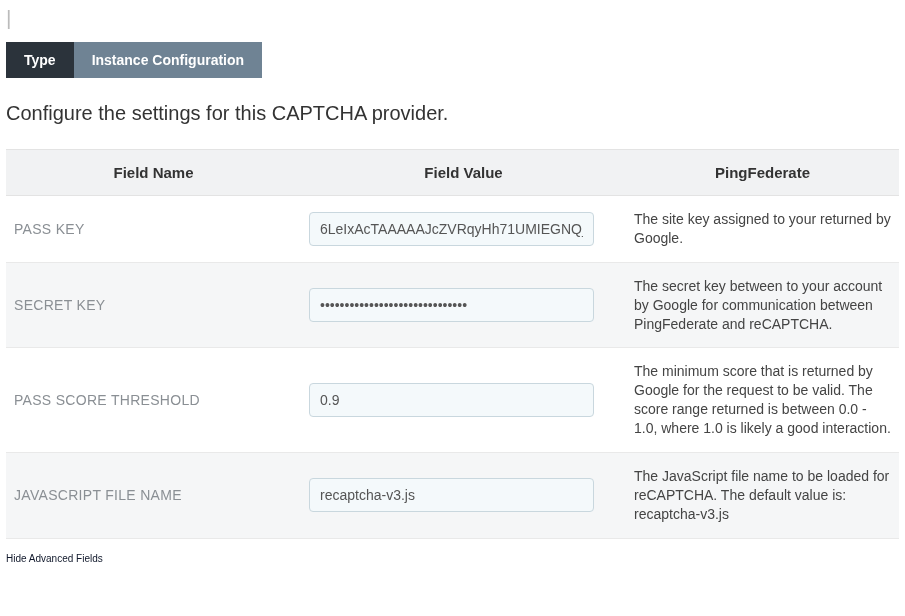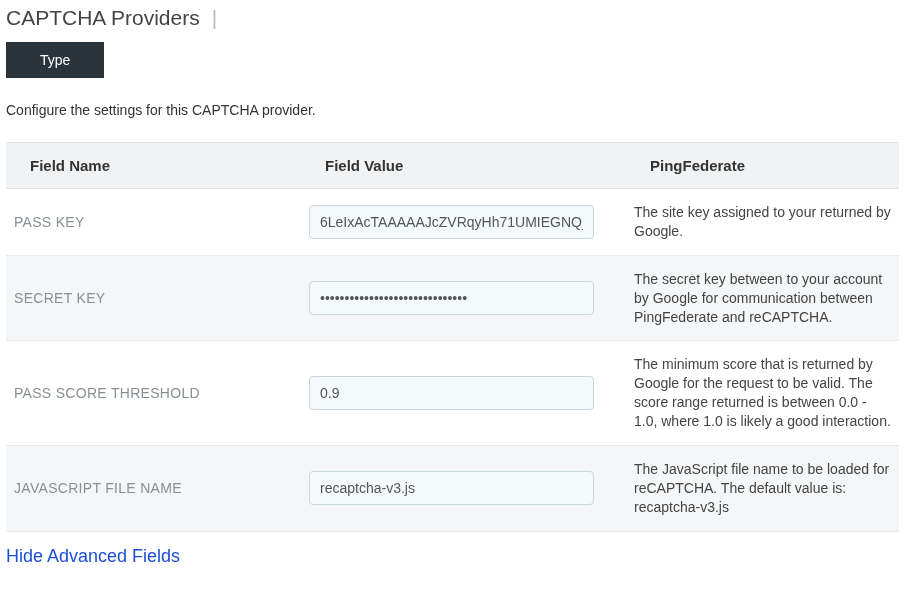--- a/index.html
+++ b/index.html
@@ -23,42 +23,43 @@
   }
   .header .divider {
     color: #bbb;
     font-weight: 300;
   }
   .tabs {
     display: flex;
     margin-bottom: 24px;
   }
   .tab {
-    padding: 10px 34px;
+    padding: 10px 18px;
     font-size: 14px;
     cursor: pointer;
     color: #fff;
     border: none;
+    font-weight: bold;
   }
   .tab.dark { background: #2b333b; }
   .tab.blue { background: #6f8394; }
   .tab.light { background: #f0f0f0; color: #999; }
   .intro p {
     margin: 0 0 22px 0;
     color: #333;
-    font-size: 14px;
+    font-size: 20px;
   }
   table {
     width: 100%;
     border-collapse: collapse;
     margin-top: 24px;
   }
   thead th {
-    text-align: left;
-    padding: 14px 24px;
+    text-align: center;
+    padding: 14px 15px;
     font-size: 15px;
     font-weight: 600;
     color: #333;
     background: #f1f2f3;
     border-top: 1px solid #e3e3e3;
     border-bottom: 1px solid #e3e3e3;
   }
   tbody tr { border-bottom: 1px solid #e9e9e9; }
   tbody tr.alt { background: #f5f6f7; }
   tbody td {
@@ -79,40 +80,40 @@
     padding: 8px 10px;
     font-size: 14px;
     color: #555;
     background: #f4f9fb;
     border: 1px solid #c9d7de;
     border-radius: 4px;
     font-family: inherit;
     outline: none;
   }
   .link {
-    color: #1d4ed8;
+    color: #0f172a;
     cursor: pointer;
-    font-size: 18px;
+    font-size: 10px;
     margin-top: 14px;
     display: inline-block;
     text-align: right;
   }
 </style>
 </head>
 <body>
 
 
 
 <div class="header">
-  <span>CAPTCHA Providers</span>
   <span class="divider">|</span>
 </div>
 
 <div class="tabs">
   <div class="tab dark">Type</div>
+  <div class="tab blue">Instance Configuration</div>
 </div>
 
 <div class="intro">
   <p>Configure the settings for this CAPTCHA provider.</p>
 </div>
 
 <table>
   <thead>
     <tr>
       <th>Field Name</th>

